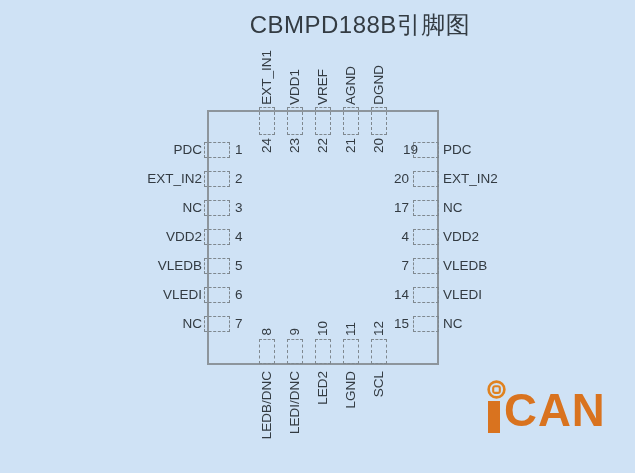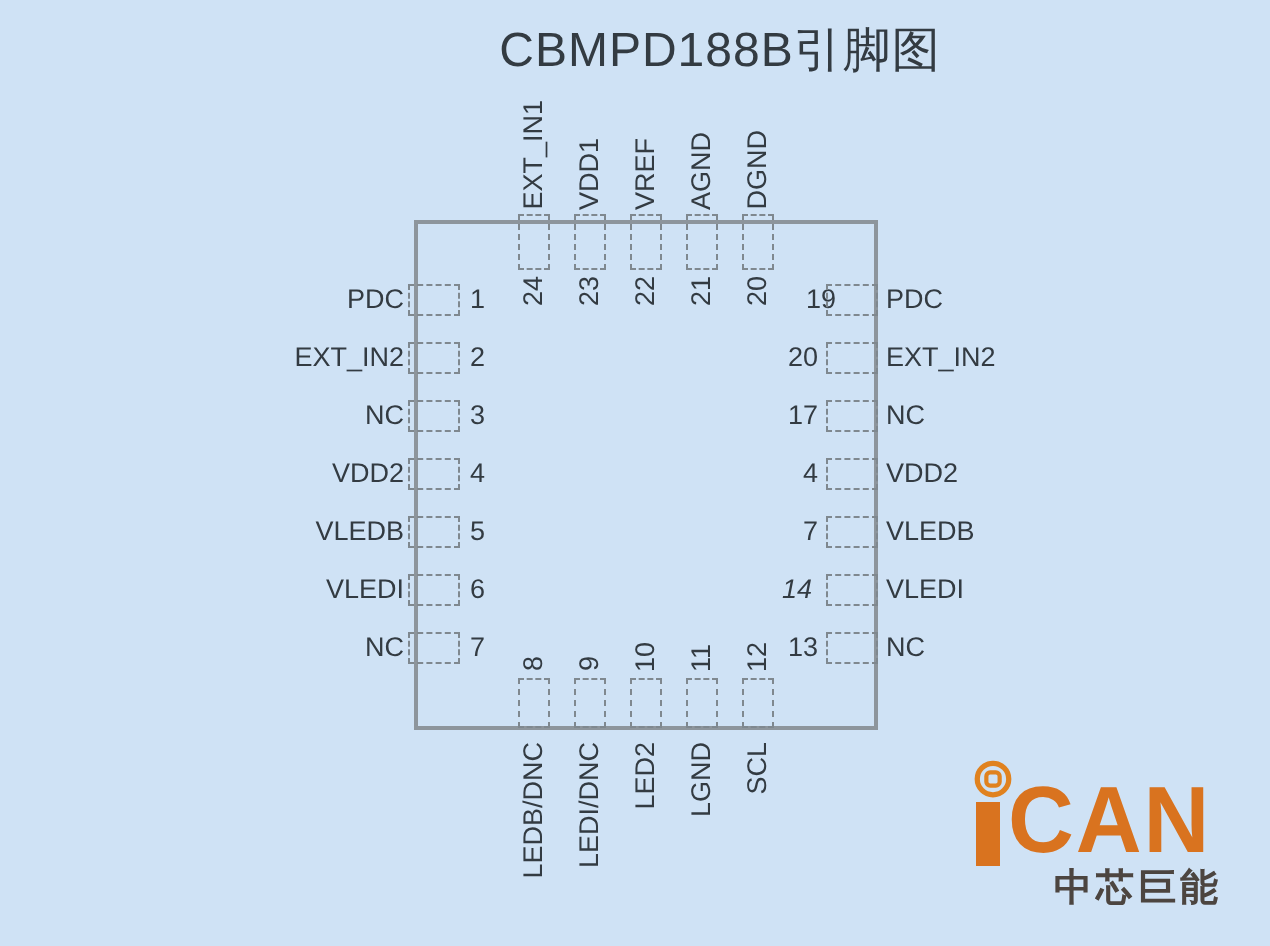--- a/index.html
+++ b/index.html
@@ -111,31 +111,30 @@
       <div class="pin-text" style="left: 443px; top: 170px;">EXT_IN2</div>
       <div class="pin-text" style="left: 391px; width: 18px; text-align: right; top: 199px;">17</div>
       <div class="pad" style="left: 413px; top: 200px; width: 26px; height: 16px;"></div>
       <div class="pin-text" style="left: 443px; top: 199px;">NC</div>
       <div class="pin-text" style="left: 391px; width: 18px; text-align: right; top: 228px;">4</div>
       <div class="pad" style="left: 413px; top: 229px; width: 26px; height: 16px;"></div>
       <div class="pin-text" style="left: 443px; top: 228px;">VDD2</div>
       <div class="pin-text" style="left: 391px; width: 18px; text-align: right; top: 257px;">7</div>
       <div class="pad" style="left: 413px; top: 258px; width: 26px; height: 16px;"></div>
       <div class="pin-text" style="left: 443px; top: 257px;">VLEDB</div>
-      <div class="pin-text" style="left: 391px; width: 18px; text-align: left; top: 286px; font-style: italic;">14</div>
+      <div class="pin-text" style="left: 391px; width: 18px; text-align: right; top: 286px;">14</div>
       <div class="pad" style="left: 413px; top: 287px; width: 26px; height: 16px;"></div>
       <div class="pin-text" style="left: 443px; top: 286px;">VLEDI</div>
-      <div class="pin-text" style="left: 391px; width: 18px; text-align: right; top: 315px;">13</div>
+      <div class="pin-text" style="left: 391px; width: 18px; text-align: right; top: 315px;">15</div>
       <div class="pad" style="left: 413px; top: 316px; width: 26px; height: 16px;"></div>
       <div class="pin-text" style="left: 443px; top: 315px;">NC</div>
     </div>
 
   <div class="logo">
     <svg class="logo-swirl" width="21" height="21" viewBox="0 0 24 24">
       <rect x="3" y="3" width="18" height="18" rx="9" fill="none" stroke="#e0821f" stroke-width="3"></rect>
       <rect x="8.2" y="8.2" width="7.6" height="7.6" rx="2.2" fill="none" stroke="#e0821f" stroke-width="2.4"></rect>
     </svg>
     <div class="logo-stem"></div>
     <div class="logo-can">CAN</div>
-    <div class="logo-company">中芯巨能</div>
   </div>
 
 </div>
 
 </body></html>

